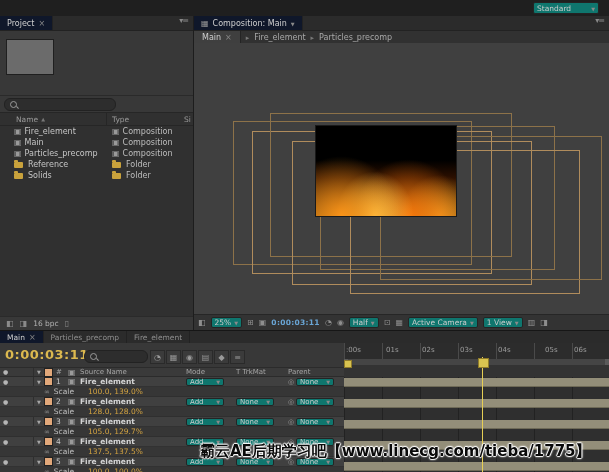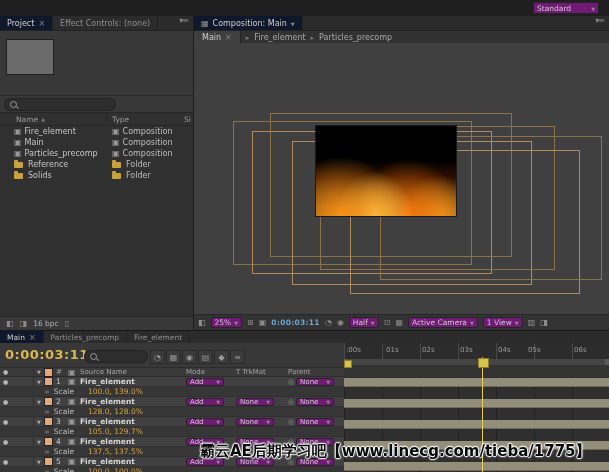--- a/index.html
+++ b/index.html
@@ -1,20 +1,20 @@
 <!DOCTYPE html>
 <html><head>
 <meta charset="utf-8">
 <style>
   html,body{margin:0;padding:0;background:#232323;}
   body{width:609px;height:472px;position:relative;overflow:hidden;
        font-family:"DejaVu Sans","Liberation Sans",sans-serif;font-size:9px;color:#c8c8c8;
        -webkit-font-smoothing:antialiased;}
   .dd{display:inline-flex;align-items:center;justify-content:space-between;gap:3px;
-      background:#701a75;border:1px solid #242424;border-radius:2px;height:9px;
+      background:#0f766e;border:1px solid #242424;border-radius:2px;height:9px;
       font-size:7.5px;color:#ccc;padding:0 3px;box-sizing:border-box;}
   .arr::after{content:"▼";font-size:5px;color:#8a8a8a;}
   .mag{display:inline-block;width:5px;height:5px;border:1px solid #999;border-radius:50%;position:relative;}
   .mag::after{content:"";position:absolute;width:3px;height:1px;background:#999;right:-3px;bottom:-1px;transform:rotate(45deg);}
   .panelmenu{margin-left:auto;color:#888;font-size:8px;padding:0 5px;}
   .panelmenu::before{content:"▾≡";letter-spacing:-1px;}
 
   
   #topbar{position:absolute;left:0;top:0;width:609px;height:16px;background:#1f1f1f;
           border-bottom:1px solid #141414;display:flex;align-items:center;justify-content:flex-end;}
@@ -115,21 +115,21 @@
   .lrow .dd{width:38px;height:8px;font-size:7px;}
   .srow{height:10px;display:flex;align-items:center;font-size:7.5px;background:#363636;border-bottom:1px solid #2f2f2f;
         padding-left:44px;box-sizing:border-box;color:#c0c0c0;}
   .link::before{content:"∞";color:#8f8f8f;font-size:7px;margin-right:4px;}
   .pval{margin-left:14px;color:#d2a240;}
   
   #tl-right{position:absolute;left:344px;top:12px;right:0;bottom:0;background:#2f2f2f;}
   #ruler{position:absolute;left:0;top:0;right:0;height:16px;background:#2c2c2c;border-bottom:1px solid #202020;
          background-image:repeating-linear-gradient(90deg,#4a4a4a 0 1px,rgba(0,0,0,0) 1px 38px);}
   .rl{position:absolute;top:3px;font-size:7px;color:#9c9c9c;}
-  .rl0{left:2px;}.rl1{left:42px;}.rl2{left:78px;}.rl3{left:116px;}.rl4{left:154px;}.rl5{left:184px;}.rl6{left:230px;}
+  .rl0{left:2px;}.rl1{left:42px;}.rl2{left:78px;}.rl3{left:116px;}.rl4{left:154px;}.rl5{left:201px;}.rl6{left:230px;}
   #workarea{position:absolute;left:0;top:16px;right:0;height:6px;background:#454545;border-bottom:1px solid #262626;}
   #workarea::before,#workarea::after{content:"";position:absolute;top:0;width:4px;height:100%;background:#5a5a5a;}
   #workarea::before{left:0;} #workarea::after{right:0;}
   #tl-bandgap{position:absolute;left:0;top:22px;right:0;height:12px;background:#333;}
   #rrows{position:absolute;left:0;top:34px;right:0;bottom:0;
          background-image:repeating-linear-gradient(90deg,rgba(0,0,0,.28) 0 1px,rgba(0,0,0,0) 1px 38px);}
   .rrow{height:10px;box-sizing:border-box;}
   .rrow.b .bar{height:8px;margin-top:1px;background:#938e79;border-bottom:1px solid #6e6a57;}
   #marker{position:absolute;left:0px;top:17px;width:6px;height:6px;background:#d8c350;border:1px solid #8f7b2a;}
   #cti-line{position:absolute;left:138px;top:14px;bottom:0;width:1px;background:#e6cf55;z-index:5;}
@@ -149,23 +149,20 @@
     <span>Standard</span>
     <span class="arr"></span>
   </span>
 </div>
 
 <div id="project">
   <div class="tabbar">
     <div class="tab active">
       <span>Project</span>
       <span class="tclose">×</span>
-    </div>
-    <div class="tab">
-      <span>Effect Controls: (none)</span>
     </div>
     <span class="panelmenu"></span>
   </div>
 
   <div id="pj-preview">
     <div id="pj-thumb"></div>
   </div>
 
   <div id="pj-search">
     <div class="searchbox">

